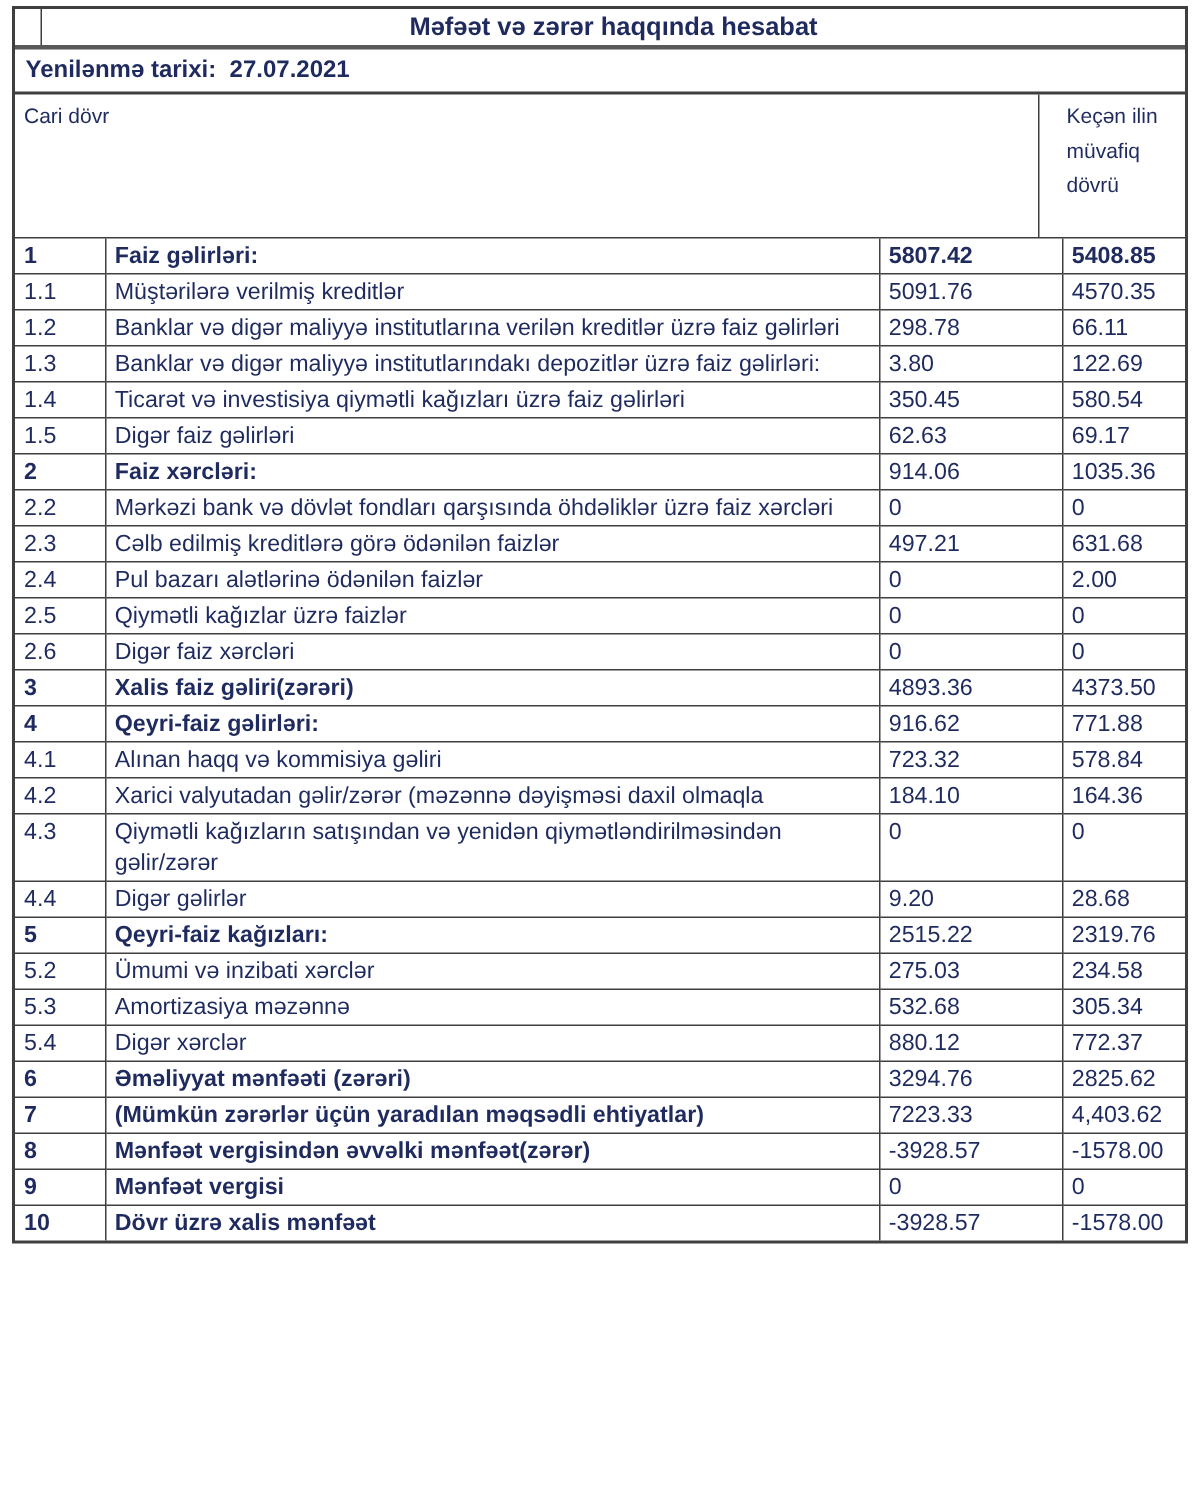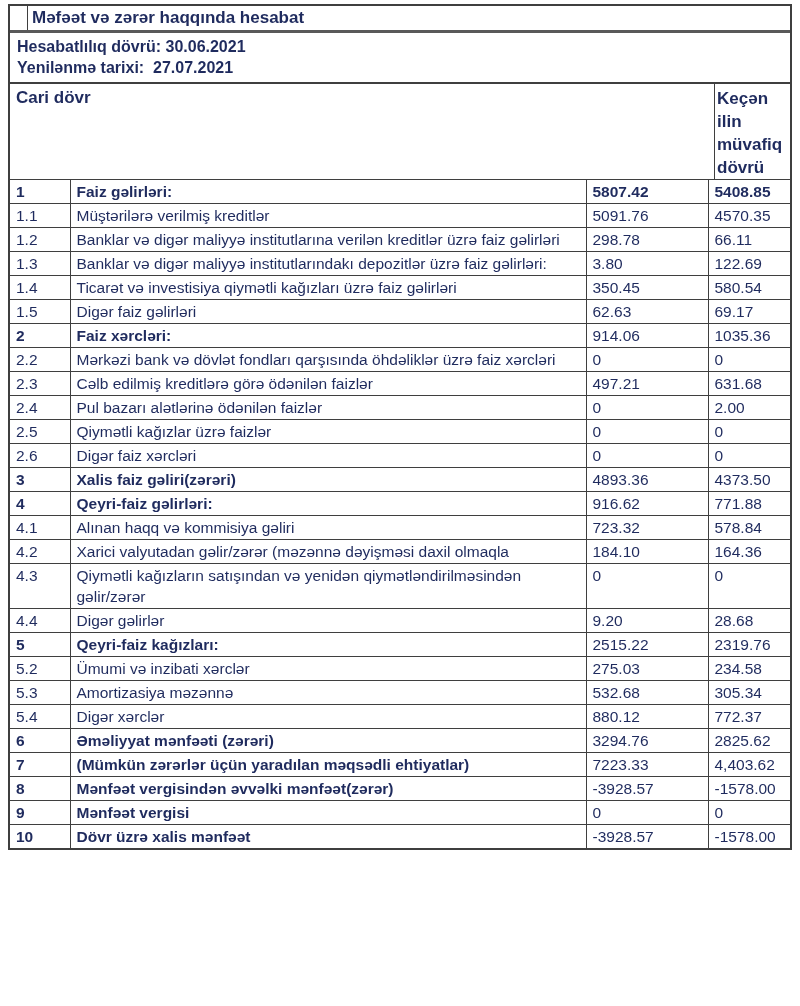--- a/index.html
+++ b/index.html
@@ -25,41 +25,40 @@
   
   .title-row{
     display:flex;
     border-bottom:3px solid var(--thick-border-color);
   }
   .title-spacer{
     width:18px;
     border-right:1px solid var(--border-color);
   }
   .title{
-    flex:1;text-align:left;
+    flex:1;text-align:center;
     font-weight:bold;font-size:17px;line-height:20px;
     padding:2px 4px 2px 4px;
   }
   
   .meta-row{
     border-bottom:2px solid var(--border-color);
     padding:3px 6px 4px 7px;
     font-weight:bold;font-size:16px;line-height:21px;
   }
   .meta-line span{white-space:pre;}
   
   .period-header{
-    display:flex;height:96px;font-size:17px;
+    display:flex;height:96px;font-size:14px;
     border-bottom:1px solid var(--border-color);
-    font-weight:bold;
   }
   .current-period{flex:1;padding:3px 6px;line-height:22px;}
   .previous-period{
-    width:76px;border-left:1px solid var(--border-color);
-    padding:3px 4px 3px 2px;line-height:23px;
+    width:98px;border-left:1px solid var(--border-color);
+    padding:3px 4px 3px 18px;line-height:23px;
   }
   
   table.data-table{
     width:100%;border-collapse:collapse;table-layout:fixed;
     font-size:15.5px;border:hidden;
   }
   table.data-table td{
     border:1px solid var(--border-color);
     vertical-align:top;
     padding:1px 4px 1px 6px;
@@ -75,21 +74,20 @@
 <body>
 
 <div class="report">
 
   <div class="title-row">
     <div class="title-spacer"></div>
     <div class="title">Məfəət və zərər haqqında hesabat</div>
   </div>
 
   <div class="meta-row">
-    <div class="meta-line"><span>Hesabatlılıq dövrü:</span> <span>30.06.2021</span></div>
     <div class="meta-line"><span>Yenilənmə tarixi:</span>&nbsp;&nbsp;<span>27.07.2021</span></div>
   </div>
 
   <div class="period-header">
     <div class="current-period">Cari dövr</div>
     <div class="previous-period">Keçən ilin müvafiq dövrü</div>
   </div>
 
   <table class="data-table">
     <colgroup>

